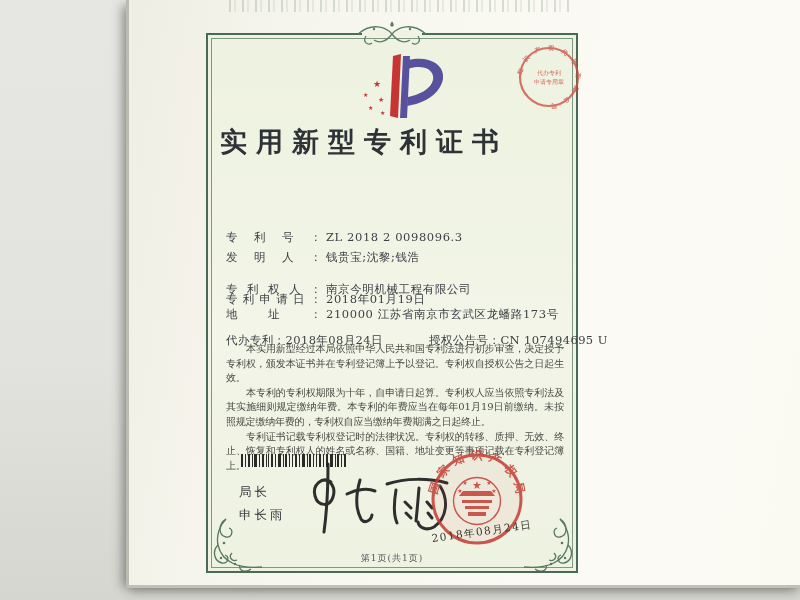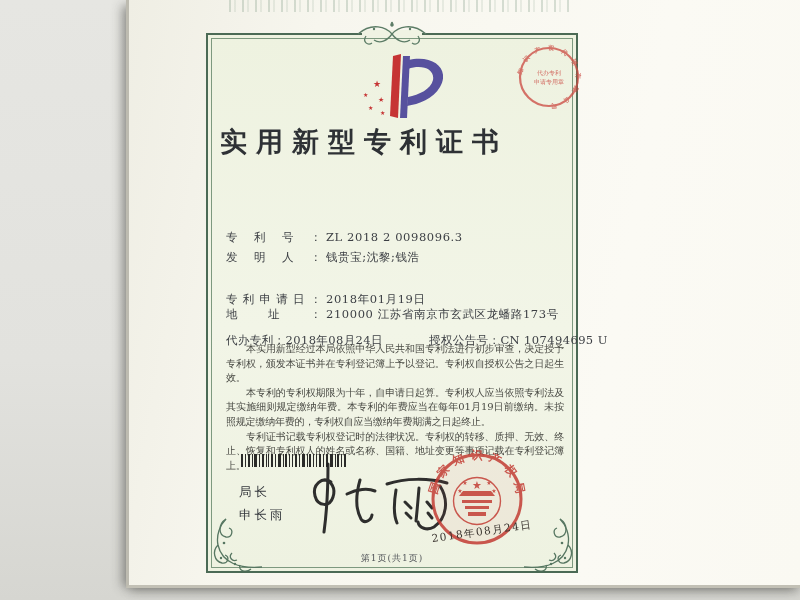--- a/index.html
+++ b/index.html
@@ -144,20 +144,23 @@
   <div class="title">实用新型专利证书</div>
 
   <div class="fieldrow" style="top:205px;margin-top:45px;">
     <span class="lbl">发明人：</span><span class="val">钱贵宝;沈黎;钱浩</span>
   </div>
   <div class="fieldrow" style="top:230px;">
     <span class="lbl">专利号：</span><span class="val">ZL 2018 2 0098096.3</span>
   </div>
   <div class="fieldrow" style="top:272px;margin-top:20px;">
     <span class="lbl">专利申请日：</span><span class="val">2018年01月19日</span>
+  </div>
+  <div class="fieldrow" style="top:282px;">
+    <span class="lbl">专利权人：</span><span class="val">南京今明机械工程有限公司</span>
   </div>
   <div class="fieldrow" style="top:307px;">
     <span class="lbl">地址：</span><span class="val">210000 江苏省南京市玄武区龙蟠路173号</span>
   </div>
 
   <div class="grantrow">
     <span>代办专利：</span><span>2018年08月24日</span>
     <span class="right">
       <span>授权公告号：</span><span>CN 107494695 U</span>
     </span>

